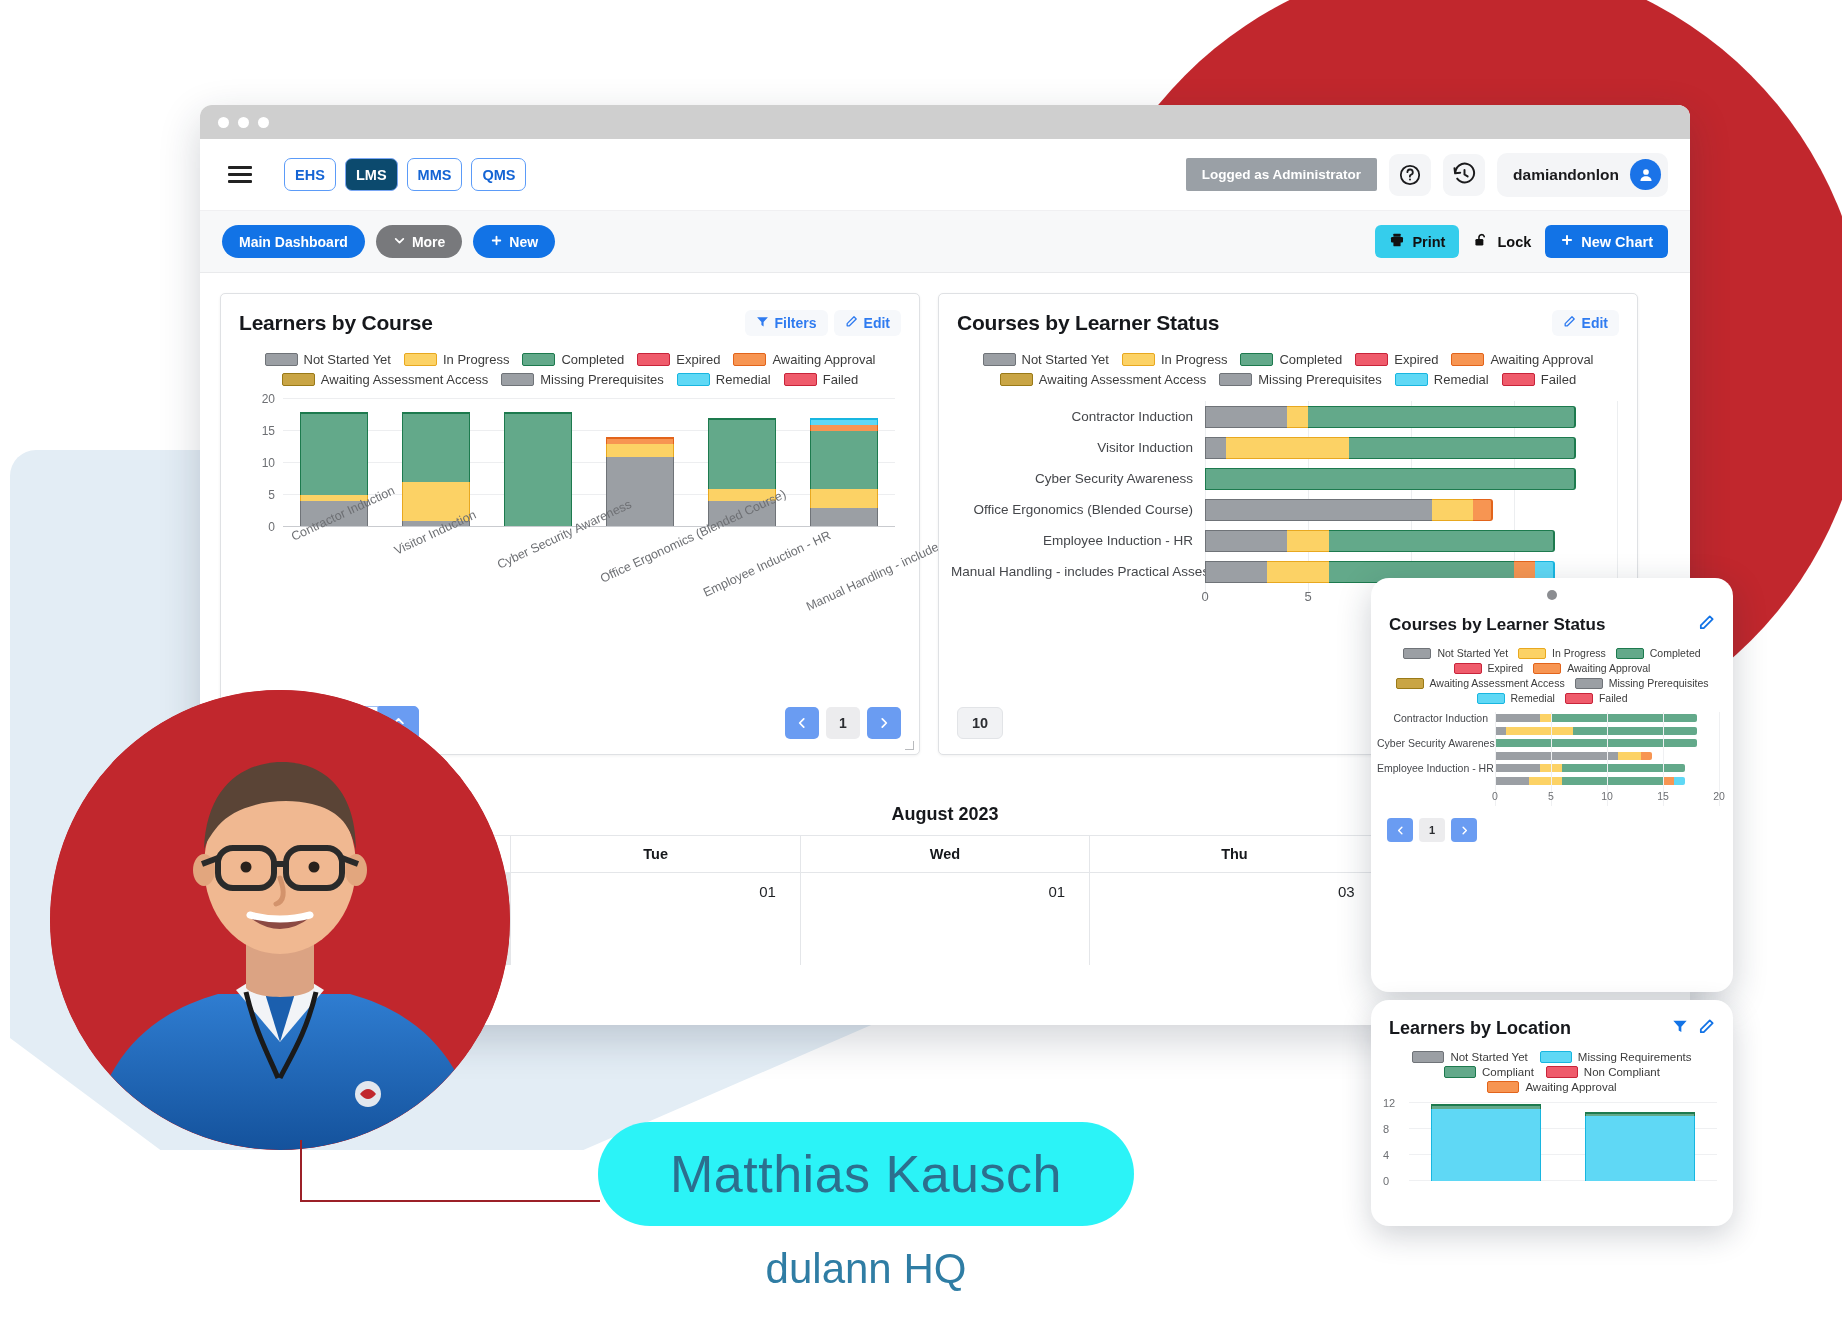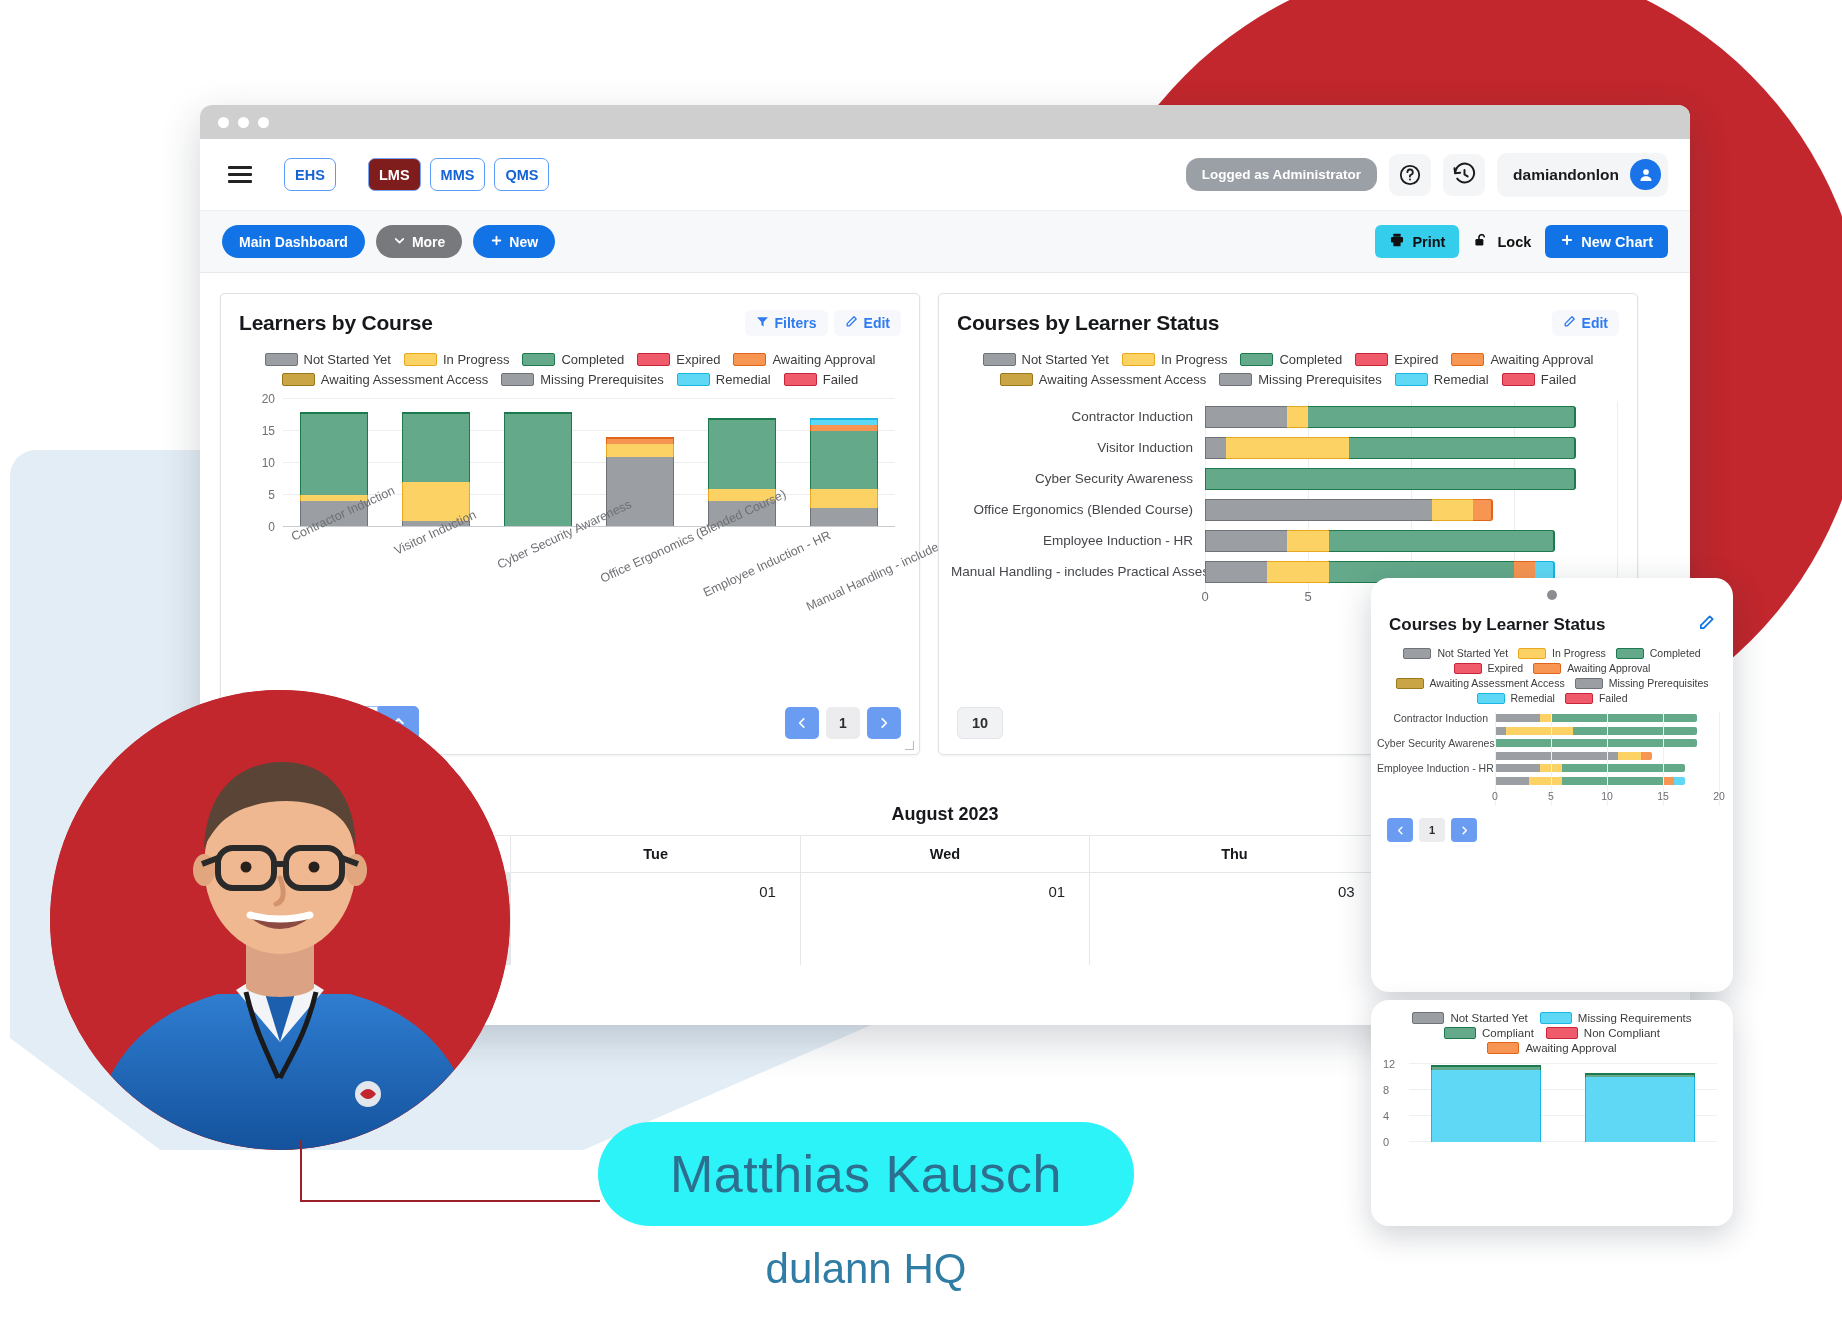--- a/index.html
+++ b/index.html
@@ -65,26 +65,26 @@
   .burger i { display: block; height: 3px; background: #222; border-radius: 1px; }
   .modtabs { display: flex; gap: 9px; margin-left: 32px; }
   .modtab {
     min-width: 52px; height: 33px;
     border: 1.6px solid #5b9bf8; border-radius: 7px;
     color: #1464d4; background: #fff;
     font-size: 14.5px; font-weight: bold;
     display: flex; align-items: center; justify-content: center;
     padding: 0 10px; cursor: pointer;
   }
-  .modtab.active { background: #7f1d1d; border-color: #7aa7f5; color: #fff; margin-left: 23px; }
+  .modtab.active { background: #0c4a6e; border-color: #7aa7f5; color: #fff; }
   .appbar-right { margin-left: auto; display: flex; align-items: center; gap: 12px; }
   .badge-admin {
     background: #9aa0a6; color: #fff;
     font-size: 13.5px; font-weight: bold;
-    padding: 9px 16px; border-radius: 13px;
+    padding: 9px 16px; border-radius: 2px;
   }
   .icon-btn {
     width: 42px; height: 42px; border-radius: 9px;
     background: #f4f5f7;
     display: flex; align-items: center; justify-content: center;
     cursor: pointer;
   }
   .userchip {
     height: 44px; border-radius: 10px; background: #f4f5f7;
     display: flex; align-items: center; gap: 11px;
@@ -911,20 +911,35 @@
     <div class="mpg num">1</div>
     <div class="mpg nav">
       <svg width="11" height="11" viewBox="0 0 24 24" fill="none" stroke="#fff" stroke-width="3.2" stroke-linecap="round" stroke-linejoin="round">
           <polyline points="9,5 16,12 9,19"></polyline>
         </svg>
     </div>
   </div>
 </div>
 
 <div class="mobile2">
+  <div class="mob-head" style="padding-top:18px">
+    <div class="mob-title" style="font-size:18px">Learners by Location</div>
+    <div class="mob-actions">
+      <span>
+        <svg width="16" height="16" viewBox="0 0 24 24" fill="#1273e6">
+            <polygon points="2,4 22,4 14,13 14,21 10,18.6 10,13"></polygon>
+          </svg>
+      </span>
+      <span>
+        <svg width="17" height="17" viewBox="0 0 24 24" fill="none" stroke="#1273e6" stroke-width="2.5" stroke-linecap="round" stroke-linejoin="round">
+            <path d="M16.6 3.3l4.1 4.1L8.1 20H4v-4.1z"></path>
+          </svg>
+      </span>
+    </div>
+  </div>
   <div class="loc-legend" id="legend-location">
       <div class="legend-item">
         <span class="swatch" style="background: rgb(155, 159, 164); border-color: rgb(111, 115, 120);"></span>
         <span class="legend-label">Not Started Yet</span>
       </div>
       <div class="legend-item">
         <span class="swatch" style="background: rgb(95, 216, 245); border-color: rgb(24, 182, 224);"></span>
         <span class="legend-label">Missing Requirements</span>
       </div>
       <div class="legend-item">

